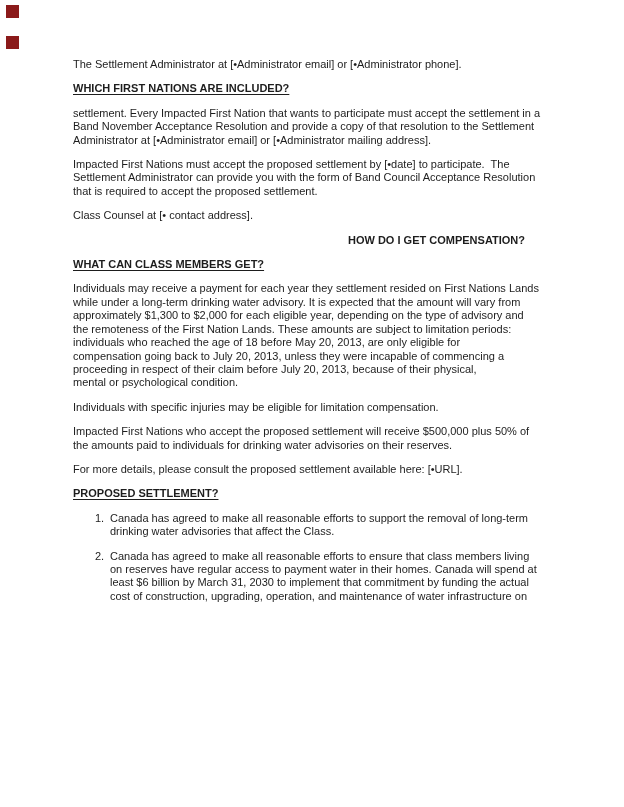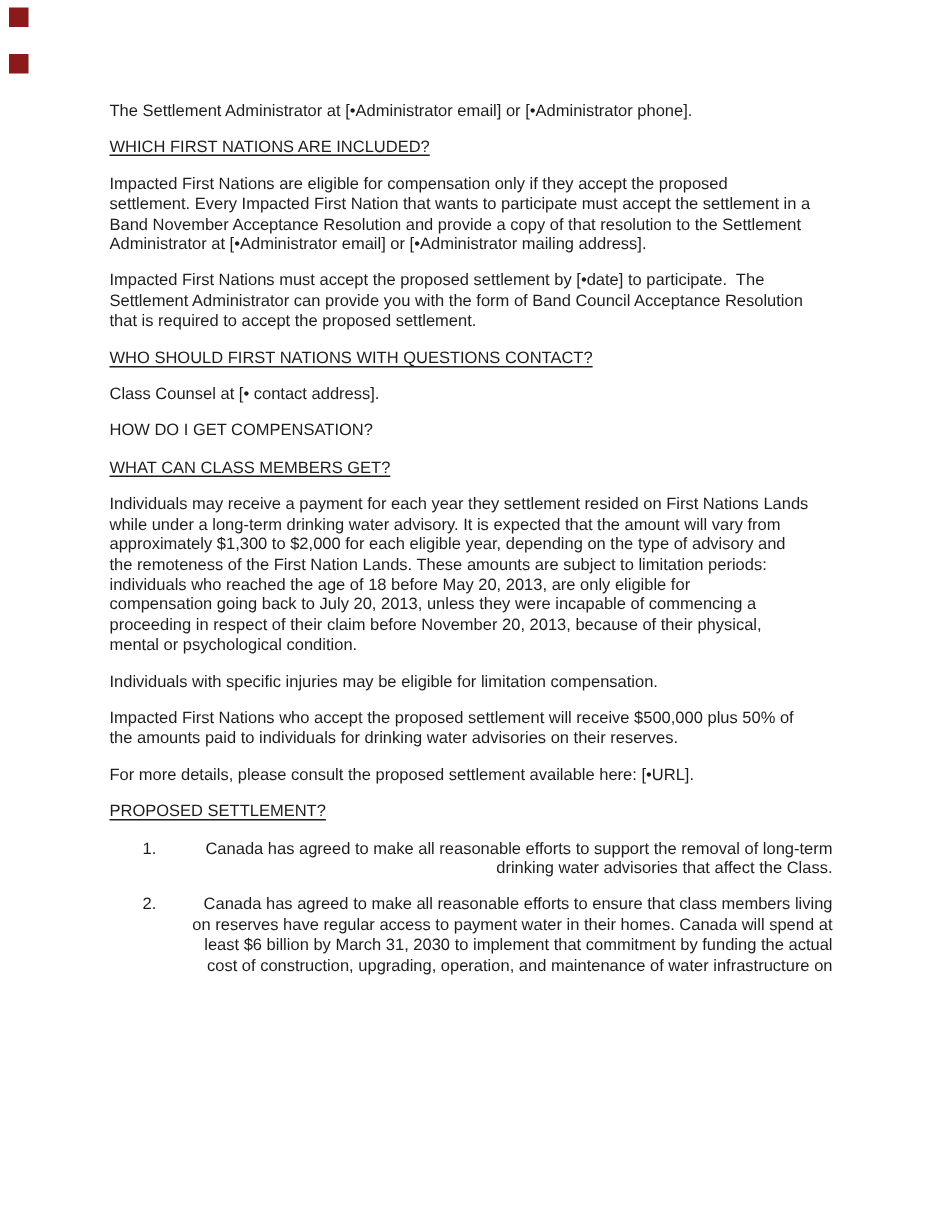--- a/index.html
+++ b/index.html
@@ -21,102 +21,99 @@
     position: absolute;
     width: 13px;
     height: 13px;
     background-color: #8b1a1a;
   }
   .marker.m1 { left: 6px; top: 5px; }
   .marker.m2 { left: 6px; top: 36px; }
   .content {
     position: absolute;
     left: 73px;
-    top: 68px;
+    top: 58px;
     width: 482px;
   }
   .block {
     margin: 0 0 11px 0;
   }
   .heading {
-    font-weight: normal;
+    font-weight: bold;
   }
   .underlined {
     text-decoration: underline;
     text-decoration-thickness: 1px;
     text-underline-offset: 2px;
   }
   .center {
-    text-align: left;
+    text-align: right;
     padding-right: 30px;
   }
   [data-bind-lines] > div {
     white-space: pre;
   }
   .list-item {
     display: flex;
     margin: 0 0 11px 0;
   }
   .list-item .num {
     margin-left: 22px;
     width: 15px;
     flex: 0 0 15px;
   }
   .list-item .li-text {
     flex: 1 1 auto;
-    text-align: right;
   }
 </style>
 </head>
 <body>
 
 <div class="page">
 
   <div class="marker m1" style="background-color:#8b1a1a;"></div>
   <div class="marker m2" style="background-color:#8b1a1a;"></div>
 
   <div class="content">
 
     <div class="block" data-bind-lines="content.p_admin_contact.lines">
         <div>The Settlement Administrator at [•Administrator email] or [•Administrator phone].</div>
       </div>
 
     <div class="block heading underlined" data-bind="content.h_which_included.label">WHICH FIRST NATIONS ARE INCLUDED?</div>
 
     <div class="block" data-bind-lines="content.p_eligibility.lines">
-        <div>Impacted First Nations are eligible for compensation only if they accept the proposed</div>
         <div>settlement. Every Impacted First Nation that wants to participate must accept the settlement in a</div>
         <div>Band November Acceptance Resolution and provide a copy of that resolution to the Settlement</div>
         <div>Administrator at [•Administrator email] or [•Administrator mailing address].</div>
       </div>
 
     <div class="block" data-bind-lines="content.p_acceptance_deadline.lines">
         <div>Impacted First Nations must accept the proposed settlement by [•date] to participate.  The</div>
         <div>Settlement Administrator can provide you with the form of Band Council Acceptance Resolution</div>
         <div>that is required to accept the proposed settlement.</div>
       </div>
 
-    <div class="block heading underlined" data-bind="content.h_questions_contact.label">WHO SHOULD FIRST NATIONS WITH QUESTIONS CONTACT?</div>
 
     <div class="block" data-bind-lines="content.p_class_counsel.lines">
         <div>Class Counsel at [• contact address].</div>
       </div>
 
     <div class="block heading center" data-bind="content.h_how_compensation.label">HOW DO I GET COMPENSATION?</div>
 
     <div class="block heading underlined" data-bind="content.h_what_members_get.label">WHAT CAN CLASS MEMBERS GET?</div>
 
     <div class="block" data-bind-lines="content.p_individual_payments.lines">
         <div>Individuals may receive a payment for each year they settlement resided on First Nations Lands</div>
         <div>while under a long-term drinking water advisory. It is expected that the amount will vary from</div>
         <div>approximately $1,300 to $2,000 for each eligible year, depending on the type of advisory and</div>
         <div>the remoteness of the First Nation Lands. These amounts are subject to limitation periods:</div>
         <div>individuals who reached the age of 18 before May 20, 2013, are only eligible for</div>
         <div>compensation going back to July 20, 2013, unless they were incapable of commencing a</div>
-        <div>proceeding in respect of their claim before November 20, 2013, because of their physical,</div>
+        <div>proceeding in respect of their claim before July 20, 2013, because of their physical,</div>
         <div>mental or psychological condition.</div>
       </div>
 
     <div class="block" data-bind-lines="content.p_specific_injuries.lines">
         <div>Individuals with specific injuries may be eligible for limitation compensation.</div>
       </div>
 
     <div class="block" data-bind-lines="content.p_first_nations_payment.lines">
         <div>Impacted First Nations who accept the proposed settlement will receive $500,000 plus 50% of</div>
         <div>the amounts paid to individuals for drinking water advisories on their reserves.</div>

